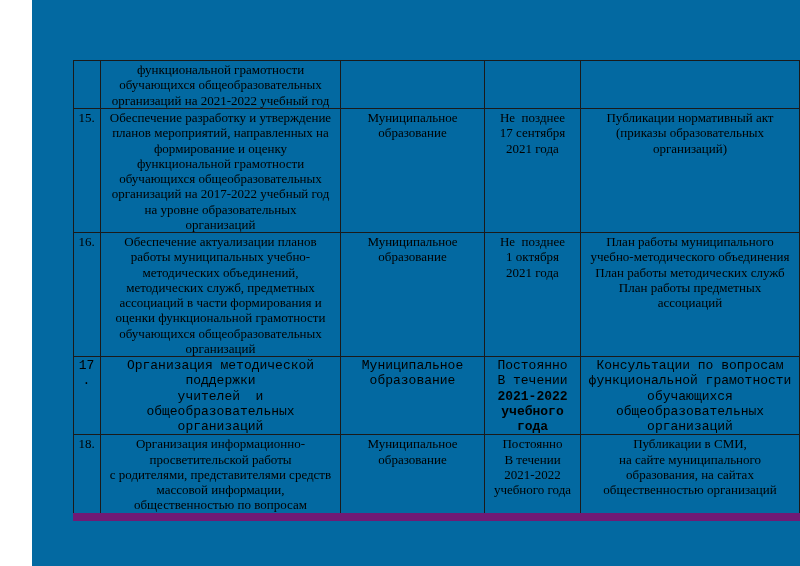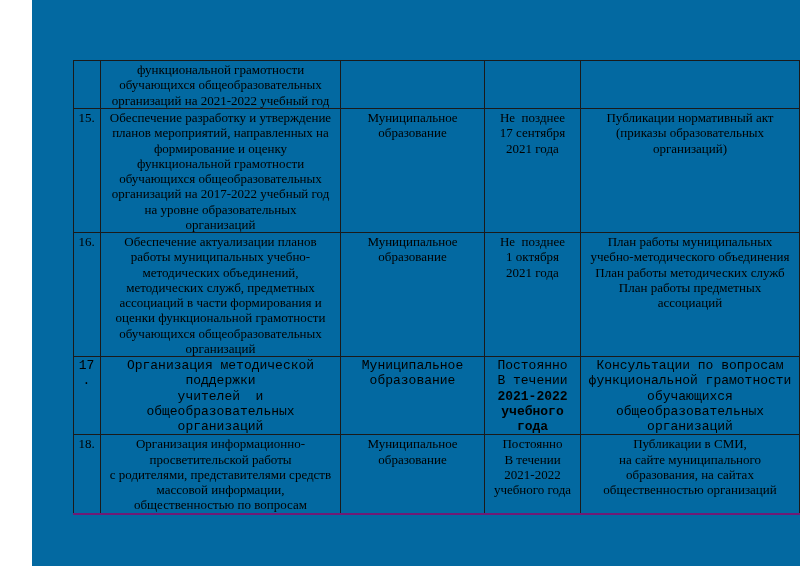--- a/index.html
+++ b/index.html
@@ -38,21 +38,21 @@
   }
   table.plan-table td.num {
     text-align: center;
     padding-right: 2px;
   }
   tr.r0 { height: 48px; }
   tr.r1 { height: 122px; }
   tr.r2 { height: 122px; }
   tr.r3 { height: 63px; font-family: Liberation Mono, monospace; }
   tr.r4 { height: 77px; }
-  tr.r4 td { border-bottom: 2px solid #701a75; }
+  tr.r4 td { border-bottom: 8px solid #701a75; }
   td.dead strong { font-weight: bold; }
 </style>
 </head>
 <body>
 
 <div class="page">
   <table class="plan-table">
     <colgroup>
       <col style="width:27px">
       <col style="width:240px">
@@ -97,21 +97,21 @@
 методических служб, предметных
 ассоциаций в части формирования и
 оценки функциональной грамотности
 обучающихся общеобразовательных
 организаций</td>
           <td class="resp">Муниципальное
 образование</td>
           <td class="dead"><span>Не  позднее
 1 октября
 2021 года</span><strong></strong></td>
-          <td class="res">План работы муниципальных
+          <td class="res">План работы муниципального
 учебно-методического объединения
 План работы методических служб
 План работы предметных
 ассоциаций</td>
         </tr>
       <tr class="r3">
           <td class="num">17.</td>
           <td class="act">Организация методической поддержки
 учителей  и общеобразовательных
 организаций</td>

